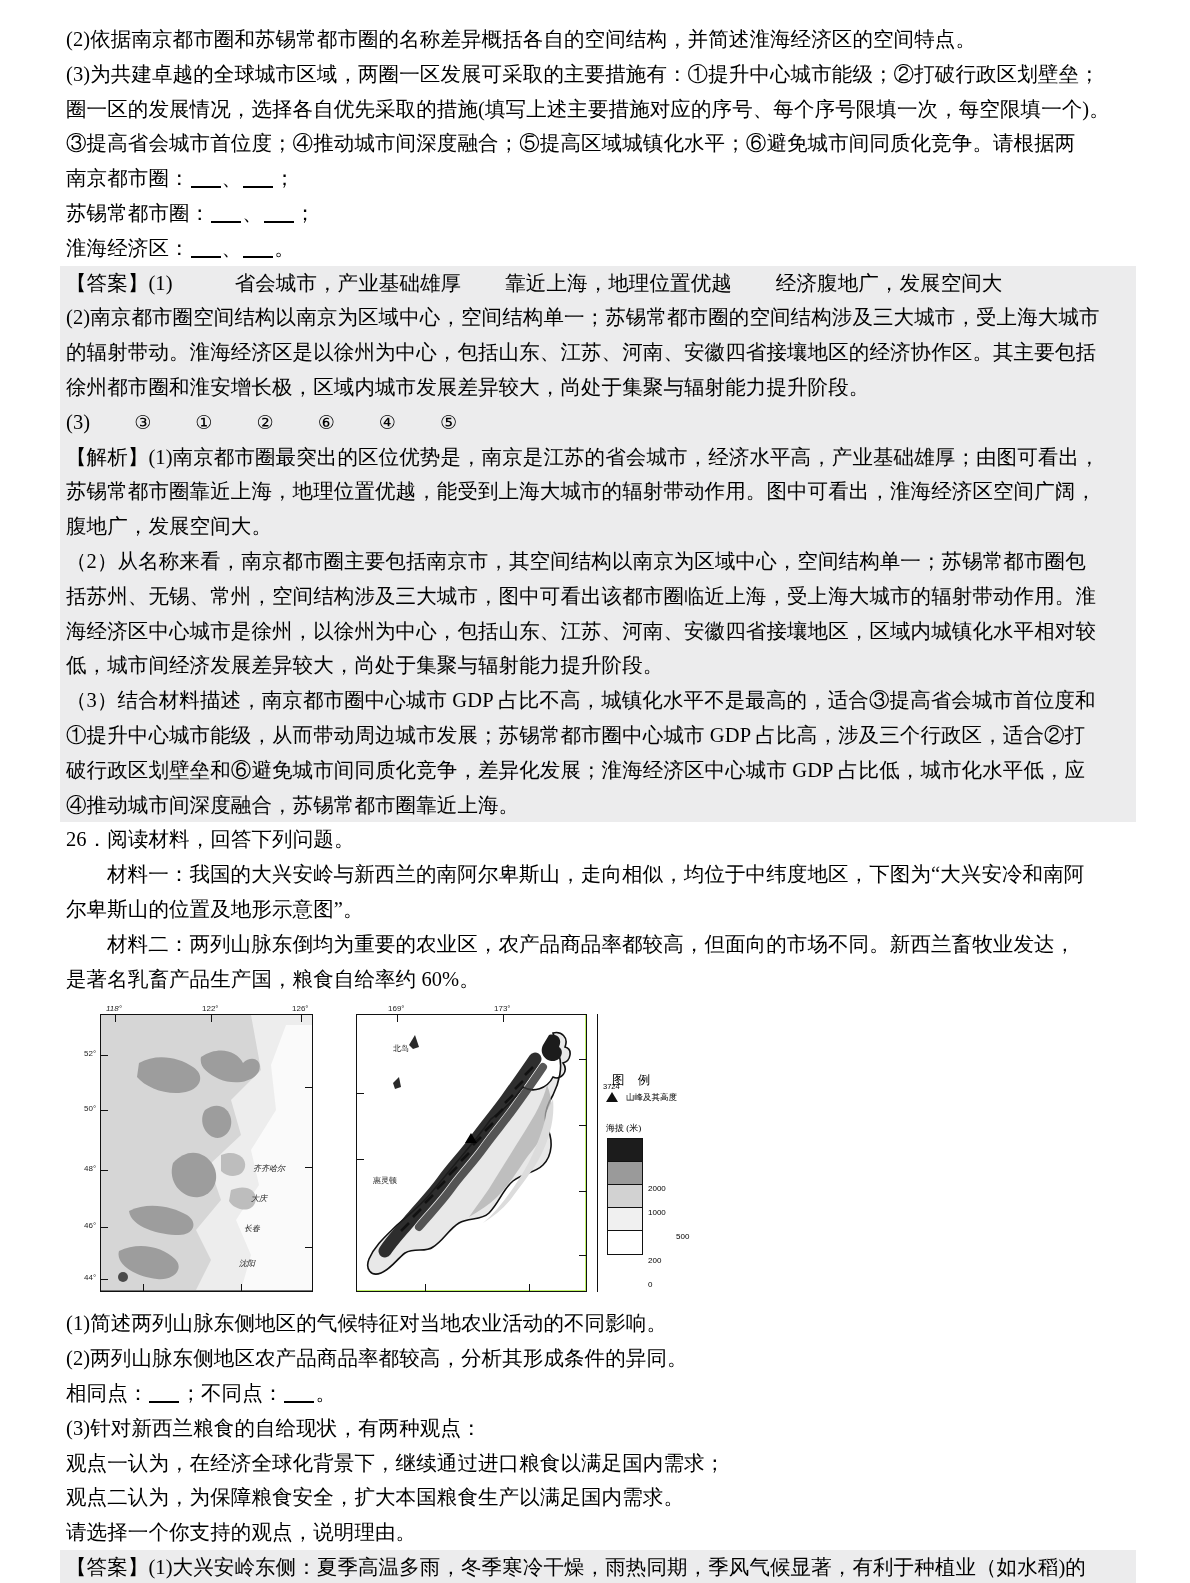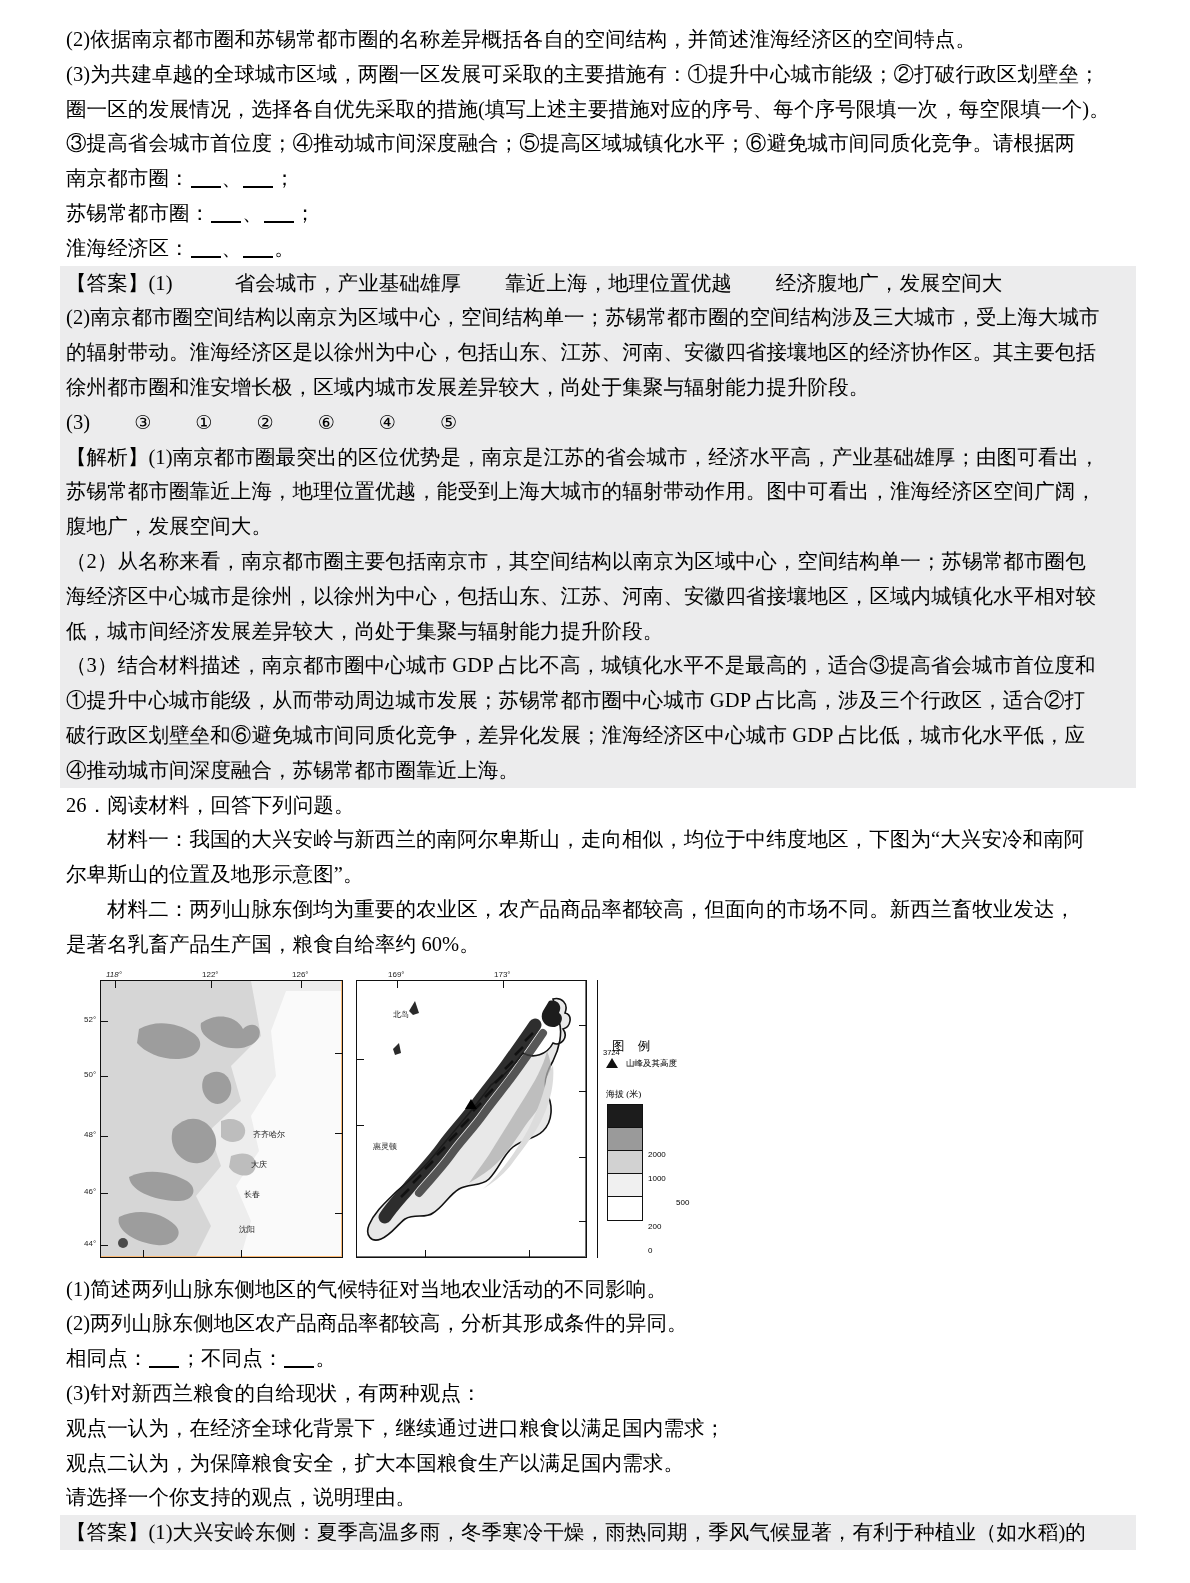--- a/index.html
+++ b/index.html
@@ -59,22 +59,22 @@
     position: relative;
     width: 570px;
     height: 300px;
   }
   .mapbox {
     position: absolute;
     border: 1.6px solid #111;
     background: #fff;
     overflow: hidden;
   }
-  .map-left  { left: 0px;   top: 12px; width: 243px; height: 278px; background:#fdba74; }
-  .map-right { left: 256px; top: 12px; width: 231px; height: 278px; background:#737373; }
+  .map-left  { left: 0px;   top: 12px; width: 213px; height: 278px; background:#737373;font-style:italic; }
+  .map-right { left: 256px; top: 12px; width: 231px; height: 278px; background:#bef264; }
   .legendbox {
     position: absolute;
     left: 497px; top: 12px;
     width: 73px; height: 278px;
     border-left: 1.6px solid #111;
   }
   .tick-top {
     position: absolute; top: 0; width: 0; height: 7px;
     border-left: 1.4px solid #111;
   }
@@ -160,20 +160,21 @@
     <p><span>【答案】</span><span>(1)</span><span class="gap-l"></span><span>省会城市，产业基础雄厚</span><span class="gap-m"></span><span>靠近上海，地理位置优越</span><span class="gap-m"></span><span>经济腹地广，发展空间大</span></p>
     <p>(2)南京都市圈空间结构以南京为区域中心，空间结构单一；苏锡常都市圈的空间结构涉及三大城市，受上海大城市</p>
     <p>的辐射带动。淮海经济区是以徐州为中心，包括山东、江苏、河南、安徽四省接壤地区的经济协作区。其主要包括</p>
     <p>徐州都市圈和淮安增长极，区域内城市发展差异较大，尚处于集聚与辐射能力提升阶段。</p>
     <p><span>(3)</span><span class="gap-m"></span><span class="circ">③</span><span class="gap-m"></span><span class="circ">①</span><span class="gap-m"></span><span class="circ">②</span><span class="gap-m"></span><span class="circ">⑥</span><span class="gap-m"></span><span class="circ">④</span><span class="gap-m"></span><span class="circ">⑤</span></p>
 
     <p>【解析】(1)南京都市圈最突出的区位优势是，南京是江苏的省会城市，经济水平高，产业基础雄厚；由图可看出，</p>
     <p>苏锡常都市圈靠近上海，地理位置优越，能受到上海大城市的辐射带动作用。图中可看出，淮海经济区空间广阔，</p>
     <p>腹地广，发展空间大。</p>
     <p>（2）从名称来看，南京都市圈主要包括南京市，其空间结构以南京为区域中心，空间结构单一；苏锡常都市圈包</p>
+    <p>括苏州、无锡、常州，空间结构涉及三大城市，图中可看出该都市圈临近上海，受上海大城市的辐射带动作用。淮</p>
     <p>海经济区中心城市是徐州，以徐州为中心，包括山东、江苏、河南、安徽四省接壤地区，区域内城镇化水平相对较</p>
     <p>低，城市间经济发展差异较大，尚处于集聚与辐射能力提升阶段。</p>
     <p>（3）结合材料描述，南京都市圈中心城市 GDP 占比不高，城镇化水平不是最高的，适合③提高省会城市首位度和</p>
     <p>①提升中心城市能级，从而带动周边城市发展；苏锡常都市圈中心城市 GDP 占比高，涉及三个行政区，适合②打</p>
     <p>破行政区划壁垒和⑥避免城市间同质化竞争，差异化发展；淮海经济区中心城市 GDP 占比低，城市化水平低，应</p>
     <p>④推动城市间深度融合，苏锡常都市圈靠近上海。</p>
   </div>
 
   <p>26．阅读材料，回答下列问题。</p>
   <p class="indent2">材料一：我国的大兴安岭与新西兰的南阿尔卑斯山，走向相似，均位于中纬度地区，下图为“大兴安冷和南阿</p>

